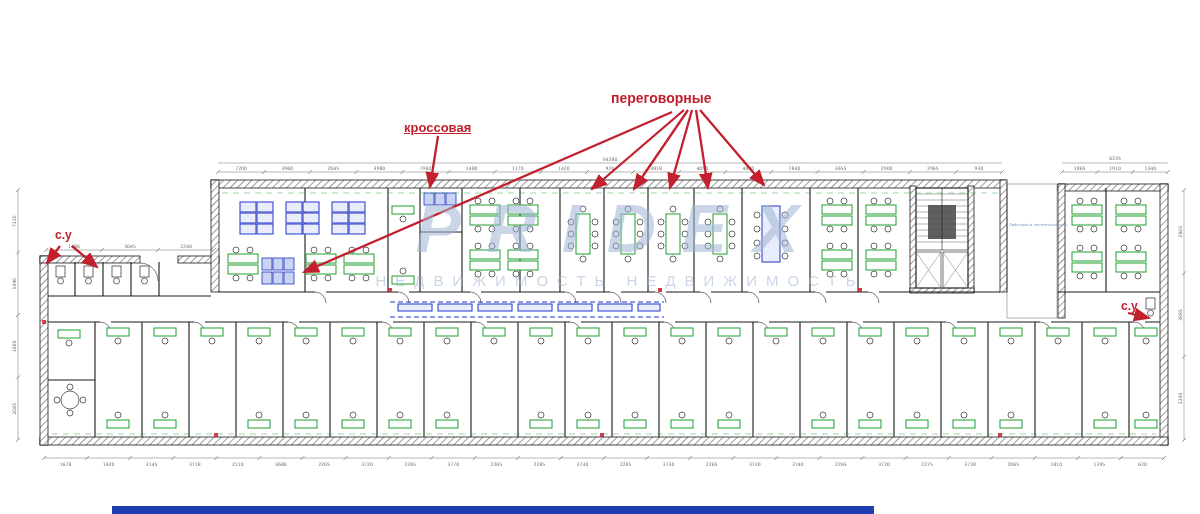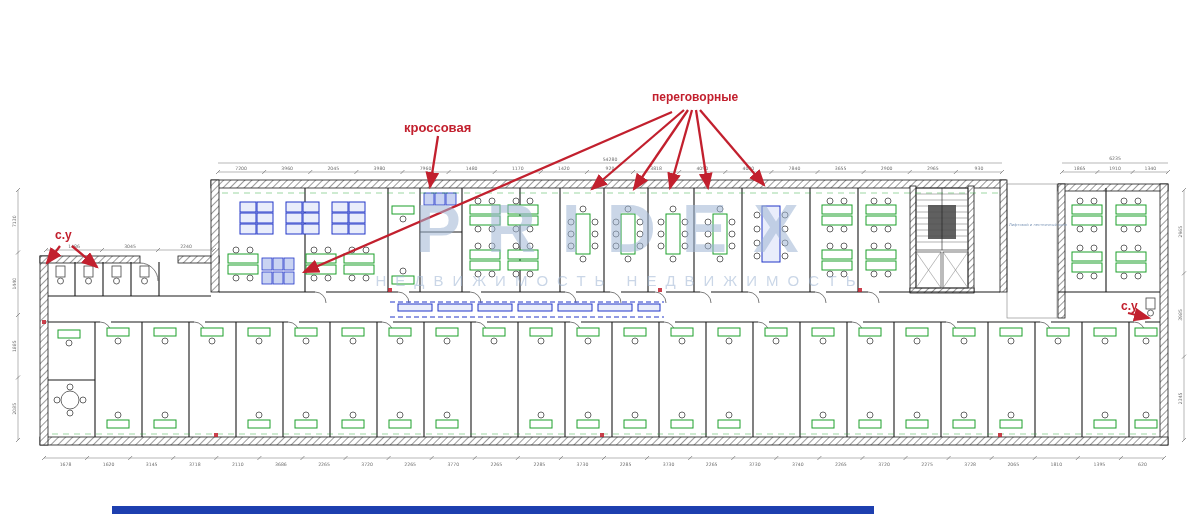--- a/index.html
+++ b/index.html
@@ -20,26 +20,26 @@
   .bdash{stroke:var(--blue,#2236c8);stroke-width:1;stroke-dasharray:5 3;fill:none;}
   .gdash{stroke:var(--desk,#1da02b);stroke-width:.8;stroke-dasharray:6 5;opacity:.55;fill:none;}
   .redmark{fill:var(--red,#c2202e);opacity:.85;}
   .arrow{stroke:var(--red,#c2202e);stroke-width:2.3;fill:none;}
   .dim{font-size:4.6px;fill:var(--dim,#6f6f6f);font-family:"DejaVu Sans",sans-serif;}
   .dimline{stroke:var(--dim,#6f6f6f);stroke-width:.5;}
   .dimtick{stroke:var(--dim,#6f6f6f);stroke-width:.7;}
   .small-note{font-size:3.7px;fill:#7e98b8;font-family:"DejaVu Sans",sans-serif;}
   
   .red-label{position:absolute;color:var(--red,#c2202e);font-weight:bold;white-space:nowrap;}
-  .lbl-meeting{left:652px;top:90px;font-size:12px;}
-  .lbl-cross{left:404px;top:120px;font-size:13px;}
+  .lbl-meeting{left:611px;top:90px;font-size:14px;}
+  .lbl-cross{left:404px;top:120px;font-size:13px;text-decoration:underline;}
   .lbl-wcl{left:55px;top:228px;font-size:12px;}
   .lbl-wcr{left:1121px;top:299px;font-size:12px;}
   .watermark{position:absolute;left:300px;top:194px;width:640px;text-align:center;color:var(--wm,#9fb6d4);opacity:.55;pointer-events:none;}
-  .wm-title{font-size:68px;font-weight:bold;letter-spacing:26px;line-height:1;}
+  .wm-title{font-size:68px;font-weight:bold;letter-spacing:26px;line-height:1;font-style:italic;}
   .wm-sub{font-size:15px;letter-spacing:9px;margin-top:10px;}
   .footer-strip{position:absolute;left:112px;top:506px;width:762px;height:8px;background:var(--footer,#1d3faf);}
 </style>
 </head>
 <body>
 
 <div class="canvas">
 
   <svg width="1200" height="514" viewBox="0 0 1200 514">
     <defs>

